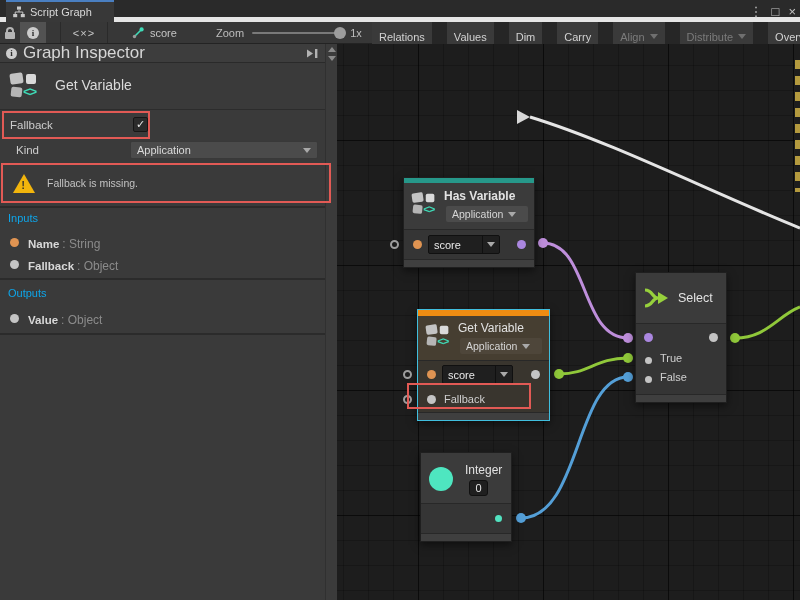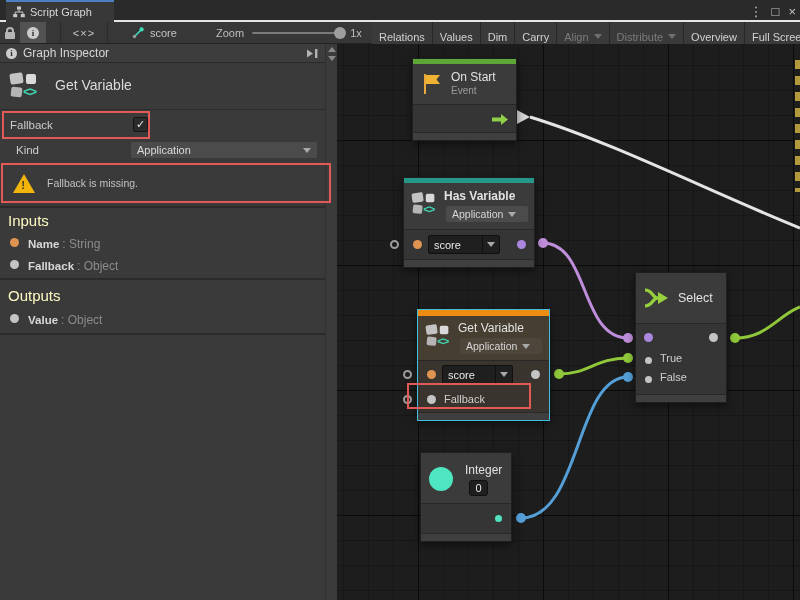--- a/index.html
+++ b/index.html
@@ -1,60 +1,60 @@
 <!DOCTYPE html>
 <html><head>
 <meta charset="utf-8">
 <style>
   * { margin:0; padding:0; box-sizing:border-box; }
   html,body { width:800px; height:600px; overflow:hidden; background:#1d1d1d;
               font-family:"Liberation Sans", sans-serif; }
   #app { position:relative; width:800px; height:600px; background:#1d1d1d; color:#cfcfcf; }
 
   
-  #titlebar { position:absolute; left:0; top:0; width:800px; height:22px; background:#2a2a2a; border-bottom:2px solid #e5e5e5; }
+  #titlebar { position:absolute; left:0; top:0; width:800px; height:22px; background:#2a2a2a; border-bottom:5px solid #e5e5e5; }
   .tab { position:absolute; left:6px; top:0; width:108px; height:22px; background:#383838;
          border-top:2px solid #4a7fc1; display:flex; align-items:center; gap:5px; padding:0 7px; }
   .tab-label { font-size:11px; color:#d8d8d8; }
   .win-controls { position:absolute; right:4px; top:0; height:22px; display:flex; align-items:center; gap:9px; }
   .win-glyph { font-size:13px; color:#c2c2c2; line-height:1; cursor:default; }
 
   
   #toolbar { position:absolute; left:0; top:22px; width:800px; height:22px; background:#373737; border-bottom:1px solid #232323; }
   .tbtn { position:absolute; top:0; height:21px; display:flex; align-items:center; justify-content:center; }
   #btn-lock { left:0; width:20px; }
   #btn-info { left:20px; width:26px; background:#525252; }
   #btn-vars { left:60px; width:48px; border-left:1px solid #2a2a2a; border-right:1px solid #2a2a2a; }
   .vars-glyph { font-size:11px; color:#c9c9c9; letter-spacing:1px; }
   #grp-empty { position:absolute; left:132px; top:0; height:21px; display:flex; align-items:center; gap:5px; }
   .empty-label { font-size:11px; color:#c4c4c4; }
   #grp-zoom { position:absolute; left:216px; top:0; height:21px; display:flex; align-items:center; gap:8px; }
   .zoom-label, .zoom-value { font-size:11px; color:#bdbdbd; }
   .zoom-track { position:relative; width:90px; height:2px; background:#7a7a7a; border-radius:1px; }
   .zoom-handle { position:absolute; right:-4px; top:-5px; width:12px; height:12px; border-radius:50%; background:#9d9d9d; }
-  #toolbar-buttons { position:absolute; left:372px; top:0; height:29px; right:0; display:flex; gap:1px; background:#262626; }
+  #toolbar-buttons { position:absolute; left:372px; top:0; height:29px; right:0; display:flex; gap:15px; background:#262626; }
   .seg { background:#3a3a3a; padding:0 7px; display:flex; align-items:center; gap:5px; font-size:11px; color:#d2d2d2; white-space:nowrap; }
   .seg.disabled { color:#7b7b7b; }
   .seg:last-child { flex:0 0 auto; }
   .seg-fill { background:#3a3a3a; flex:1; }
   .caret { width:0; height:0; border-left:4px solid transparent; border-right:4px solid transparent; border-top:5px solid #a9a9a9; }
   .caret.dim { border-top-color:#6f6f6f; }
 
   
   .info-circle { width:12px; height:12px; border-radius:50%; background:#cccccc; color:#2d2d2d;
                  font-size:9px; font-weight:bold; display:flex; align-items:center; justify-content:center; font-family:"Liberation Serif",serif; }
   .lock-icon { position:relative; width:10px; height:12px; }
   .lock-icon .shackle { position:absolute; left:1px; top:0; width:8px; height:7px; border:2px solid #b5b5b5; border-bottom:none; border-radius:4px 4px 0 0; }
   .lock-icon .body { position:absolute; left:0; top:5px; width:10px; height:7px; background:#b5b5b5; border-radius:1px; }
 
   
   #inspector { position:absolute; left:0; top:44px; width:337px; height:556px; background:#3a3a3a; }
   #insp-header { position:absolute; left:0; top:0; width:325px; height:19px; background:#3d3d3d; border-bottom:1px solid #2a2a2a;
                  display:flex; align-items:center; gap:6px; padding:0 6px; }
-  .insp-title { font-size:12px; color:#d6d6d6; flex:1; }
+  .insp-title { font-size:17px; color:#d6d6d6; flex:1; }
   #scrollstrip { position:absolute; left:325px; top:0; width:12px; height:556px; background:#3b3b3b; border-left:1px solid #303030; }
   .scroll-arrow-up { position:absolute; left:2px; top:3px; width:0; height:0; border-left:4px solid transparent; border-right:4px solid transparent; border-bottom:5px solid #8a8a8a; }
   .scroll-arrow-down { position:absolute; left:2px; top:12px; width:0; height:0; border-left:4px solid transparent; border-right:4px solid transparent; border-top:5px solid #8a8a8a; }
 
   .unit-block { position:absolute; left:0; top:19px; width:325px; height:47px; border-bottom:1px solid #2c2c2c; }
   .unit-title { position:absolute; left:55px; top:14px; font-size:14px; color:#dadada; }
 
   .var-icon { position:relative; width:30px; height:28px; }
   .var-icon .b1 { position:absolute; left:0; top:1px; width:13px; height:11px; background:#c3c3c3; border-radius:2px; transform:rotate(-8deg); }
   .var-icon .b2 { position:absolute; left:16px; top:2px; width:10px; height:10px; background:#d9d9d9; border-radius:2px; }
@@ -76,21 +76,21 @@
   .insp-drop .val { flex:1; font-size:11px; color:#dadada; }
 
   #warning-box { position:absolute; left:1px; top:119px; width:330px; height:40px; border:2px solid #e25a55;
                  display:flex; align-items:center; gap:12px; padding:0 10px; }
   .warn-tri { position:relative; width:0; height:0; border-left:11px solid transparent; border-right:11px solid transparent;
               border-bottom:19px solid #f2b50c; }
   .warn-tri .mark { position:absolute; left:-2.5px; top:6px; font-size:10px; font-weight:bold; color:#2c2c2c; }
   .warn-text { font-size:10.5px; color:#c2c2c2; }
 
   .divider { position:absolute; left:0; width:325px; height:2px; background:#2b2b2b; }
-  .sect-header { position:absolute; left:8px; font-size:15px; color:#fef9c3; }
+  .sect-header { position:absolute; left:8px; font-size:11px; color:#0ea5e9; }
   .port-row { position:absolute; left:0; width:325px; height:17px; display:flex; align-items:center; gap:9px; padding-left:10px; }
   .pdot { width:9px; height:9px; border-radius:50%; flex:0 0 auto; }
   .pname { font-size:11.5px; font-weight:bold; color:#d8d8d8; }
   .ptype { font-size:12px; color:#8b8b8b; margin-left:3px; }
   .c-orange { background:#e09452; }
   .c-gray { background:#c4c4c4; }
   .c-purple { background:#ab87e0; }
   .c-teal { background:#52e2c0; }
 
   
@@ -297,38 +297,20 @@
       <path d="M184,474 C 244,474 238,333 291,333" fill="none" stroke-width="3" stroke="#549fd7"></path>
       <circle cx="184" cy="474" r="5" fill="#549fd7"></circle>
       <circle cx="291" cy="333" r="5" fill="#549fd7"></circle>
 
       <path d="M398,294 C 430,294 440,272 463,263" fill="none" stroke-width="3" stroke="#90c83a"></path>
       <circle cx="398" cy="294" r="5" fill="#90c83a"></circle>
     </svg>
 
     <div id="yellow-strip"></div>
 
-    <div class="node" style="left:75px; top:14px; width:105px;">
-      <div class="colorbar" style="background:#5ea636;"></div>
-      <div class="n-head" style="height:40px;">
-        <svg width="22" height="24" viewBox="0 0 22 24" style="position:absolute;left:8px;top:8px;">
-          <path d="M4,2 V22" stroke="#e8a73a" stroke-width="2"></path>
-          <path d="M5,3 H19 L15.5,7.5 L19,12 H5 Z" fill="#f0b232"></path>
-        </svg>
-        <span class="n-title" style="left:38px; top:6px;">On Start</span>
-        <span class="n-sub" style="left:38px; top:21px;">Event</span>
-      </div>
-      <div class="n-body" style="height:28px;">
-        <svg class="flow-arrow" style="right:8px; top:9px;" width="16" height="11" viewBox="0 0 16 11">
-          <rect x="0" y="3.5" width="9" height="4" fill="#8ed04a"></rect>
-          <polygon points="9,0 9,11 16,5.5" fill="#8ed04a"></polygon>
-        </svg>
-      </div>
-      <div class="n-foot"></div>
-    </div>
 
     <div class="node" style="left:66px; top:133px; width:132px;">
       <div class="colorbar" style="background:#26988a;"></div>
       <div class="n-head" style="height:46px;">
         <div class="var-icon small" style="position:absolute;left:8px;top:9px;">
           <span class="b1"></span>
             <span class="b2"></span>
             <span class="b3"></span>
           <span class="ab">&lt;&gt;</span>
         </div>

